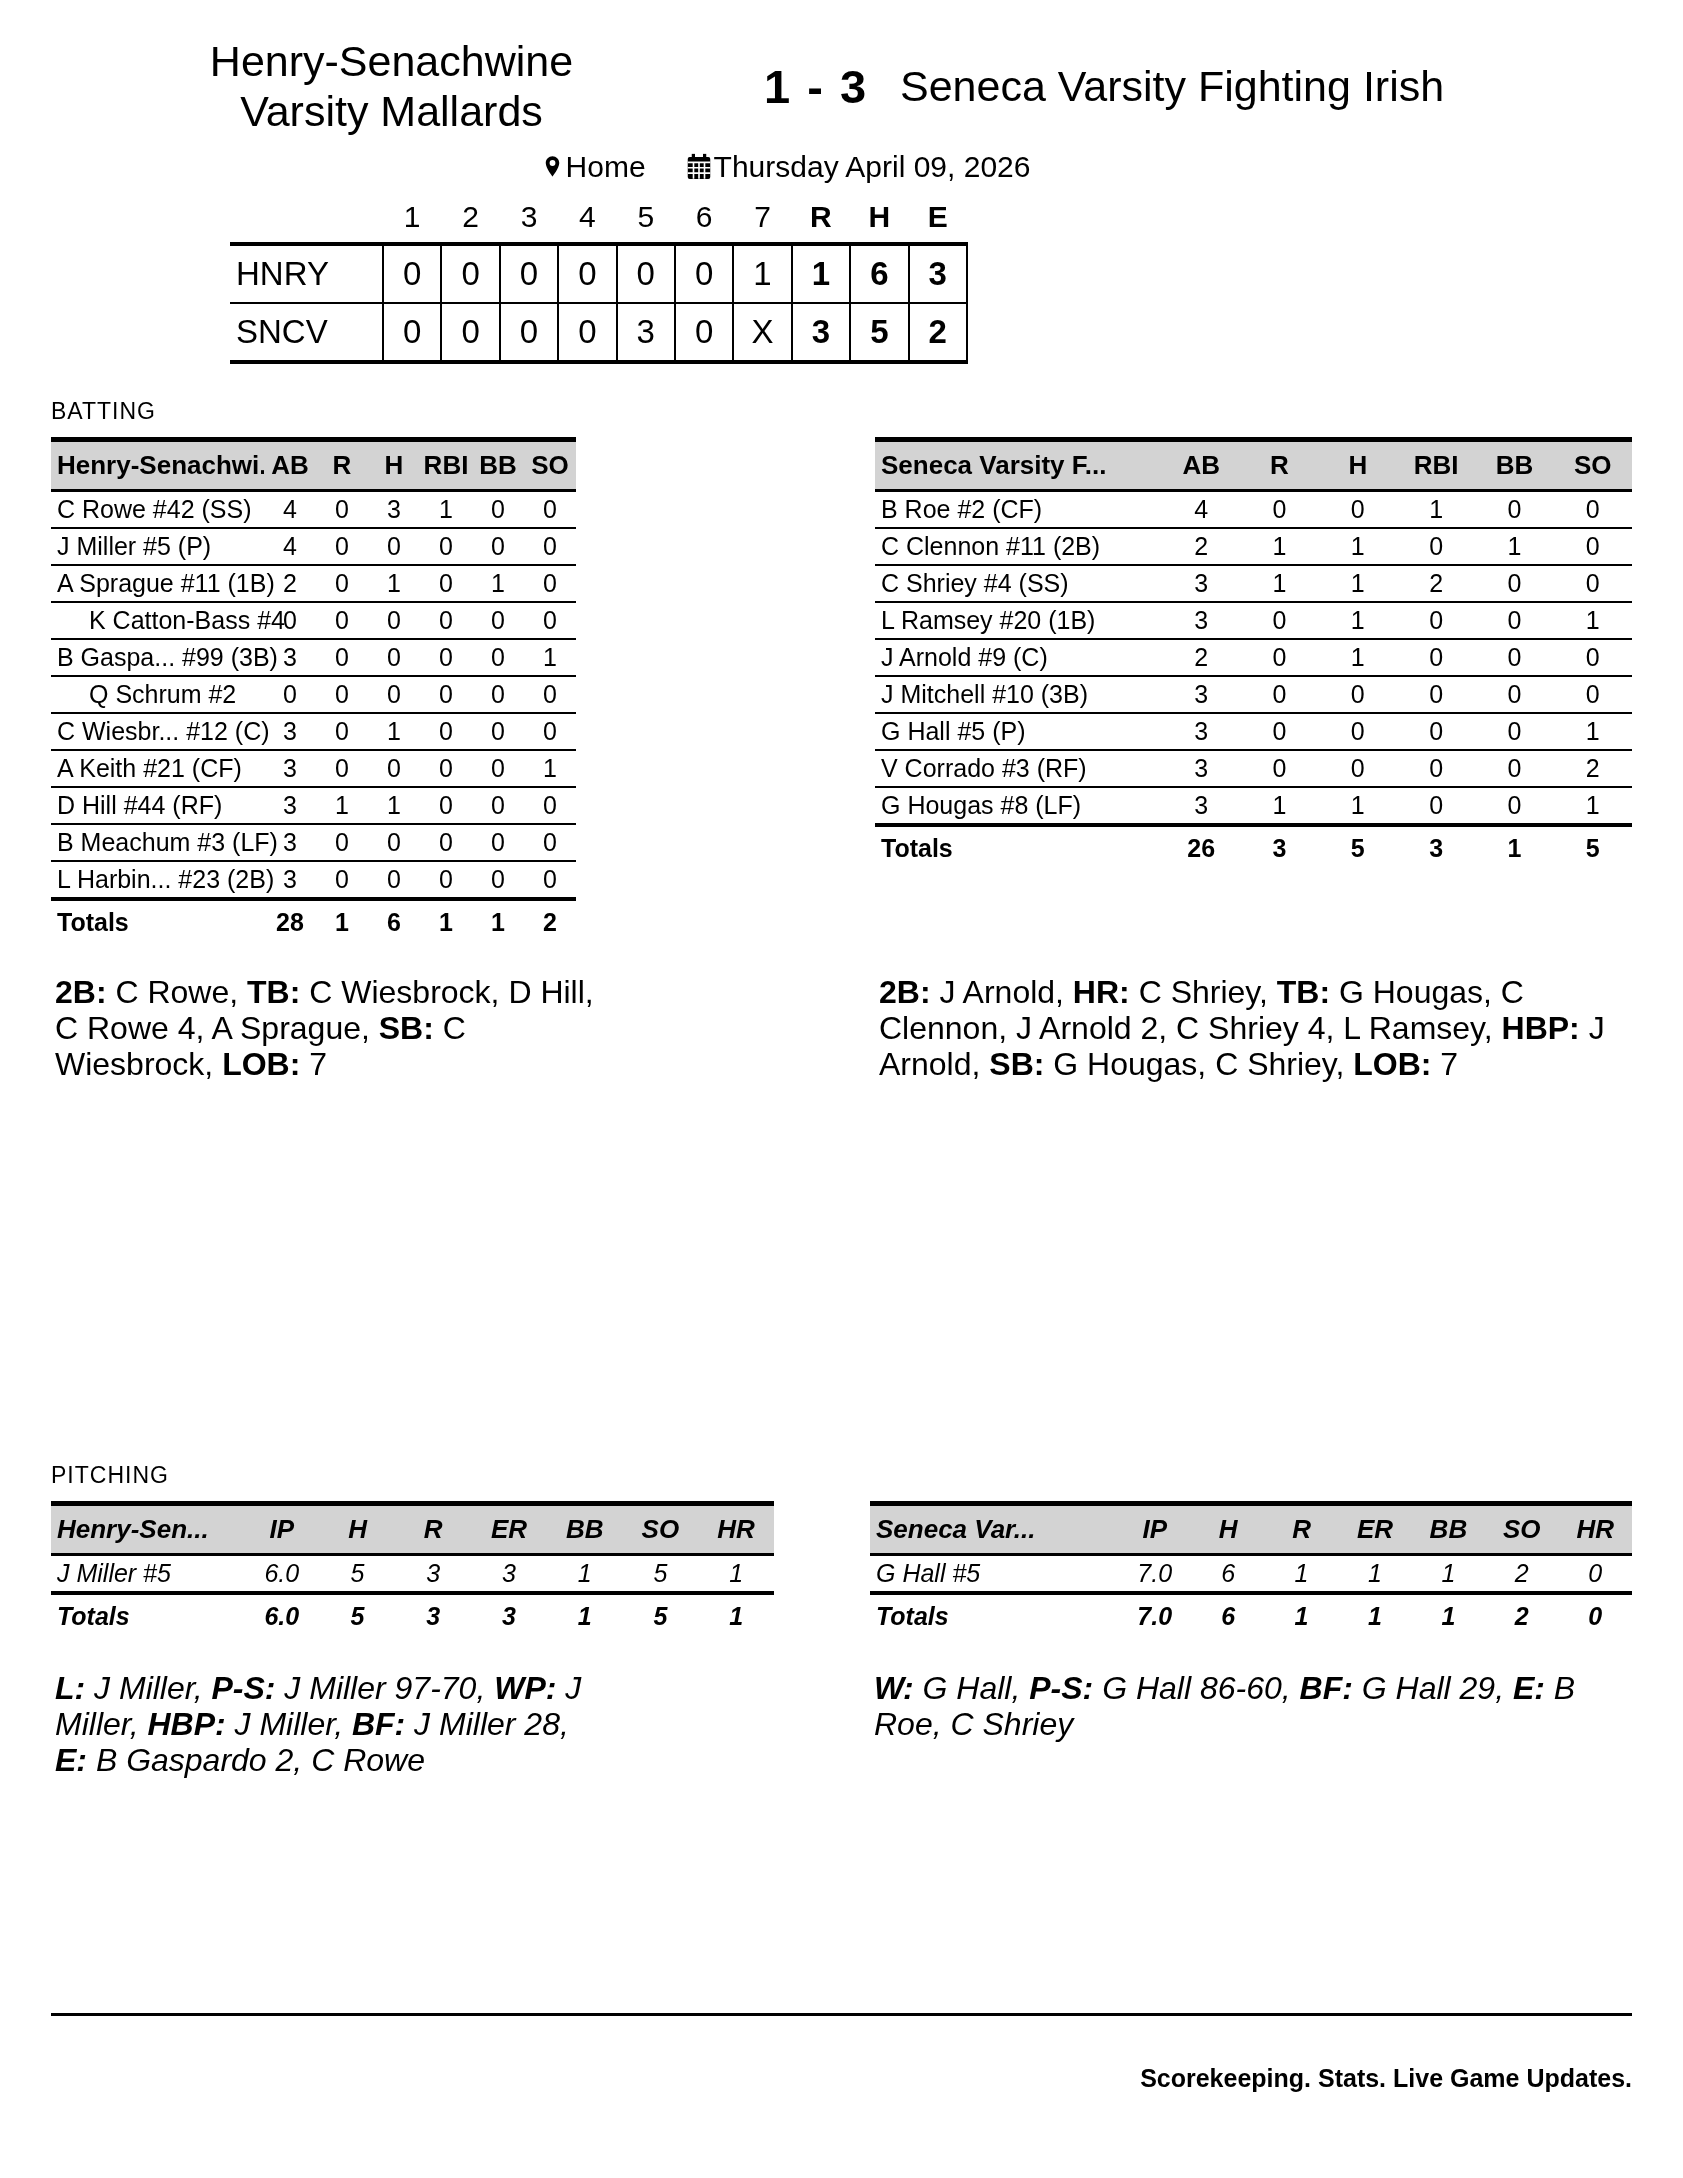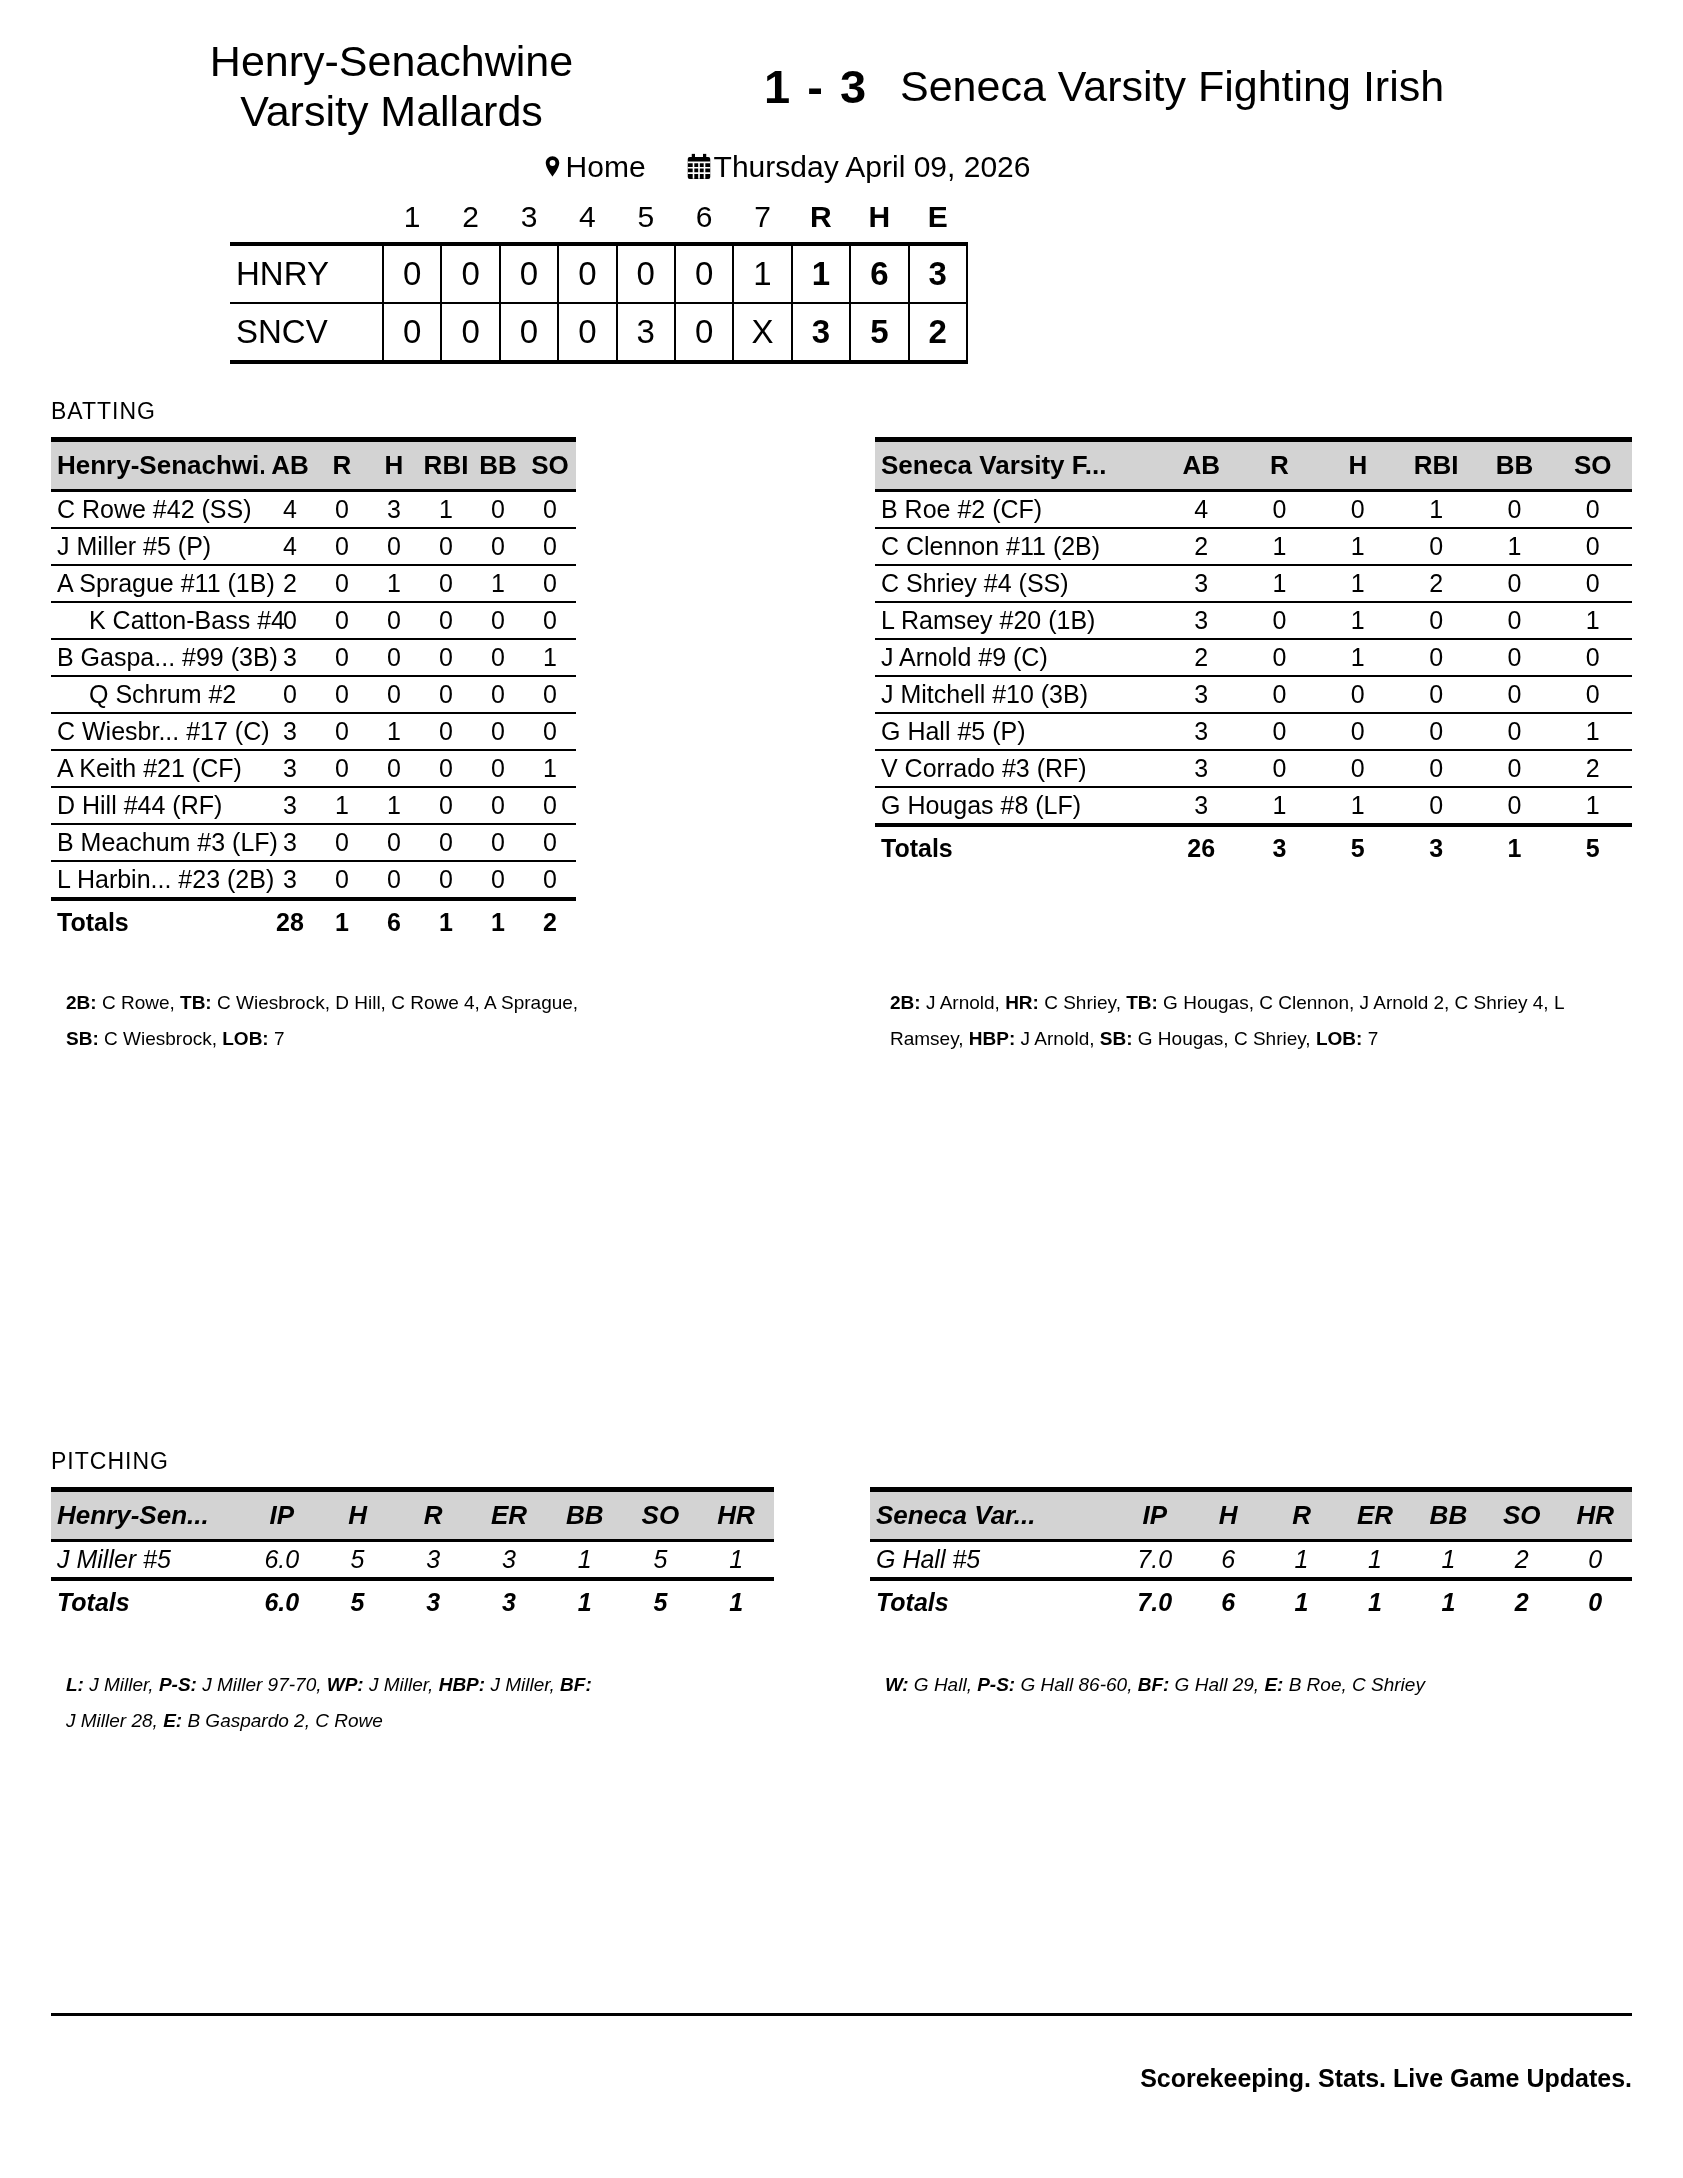--- a/index.html
+++ b/index.html
@@ -46,21 +46,21 @@
   .bt thead th { background:#d3d3d3; font-size:26px; font-weight:700; text-align:center; padding:8px 0; border-bottom:3px solid #000; white-space:nowrap; }
   .bt thead th.name { text-align:left; padding-left:6px; overflow:hidden; }
   .bt tbody td { font-size:25px; text-align:center; padding:4px 0; border-top:2px solid #000; line-height:27px; }
   .bt tbody td.name { text-align:left; padding-left:6px; white-space:nowrap; }
   .bt tbody td.name.indent { padding-left:38px; }
   .bt tfoot td { font-size:25px; font-weight:700; text-align:center; padding:7px 0; border-top:4px solid #000; }
   .bt tfoot td.name { text-align:left; padding-left:6px; }
   col.w215{width:213px} col.w290{width:287px} col.w195{width:193px} col.w250{width:248px}
 
   
-  .notes { font-size:19px; line-height:36px; margin:15px; }
+  .notes { font-size:32px; line-height:36px; margin:4px; }
   .notes b { font-weight:700; }
   .notes.n-aw-bat { width:540px; }
   .notes.n-hm-bat { width:738px; }
   .notes.n-aw-pit { width:540px; }
   .notes.n-hm-pit { width:762px; }
 
   
   .footer { position:absolute; left:51px; right:51px; top:2013px; border-top:3px solid #000; }
   .footer .tagline { margin-top:48px; text-align:right; font-size:25px; font-weight:700; }
 </style>
@@ -224,21 +224,21 @@
           <tr>
           <td class="name indent">Q Schrum #2</td>
           <td>0</td>
           <td>0</td>
           <td>0</td>
           <td>0</td>
           <td>0</td>
           <td>0</td>
         </tr>
           <tr>
-          <td class="name">C Wiesbr... #17 (C)</td>
+          <td class="name">C Wiesbr... #12 (C)</td>
           <td>3</td>
           <td>0</td>
           <td>1</td>
           <td>0</td>
           <td>0</td>
           <td>0</td>
         </tr>
           <tr>
           <td class="name">A Keith #21 (CF)</td>
           <td>3</td>

